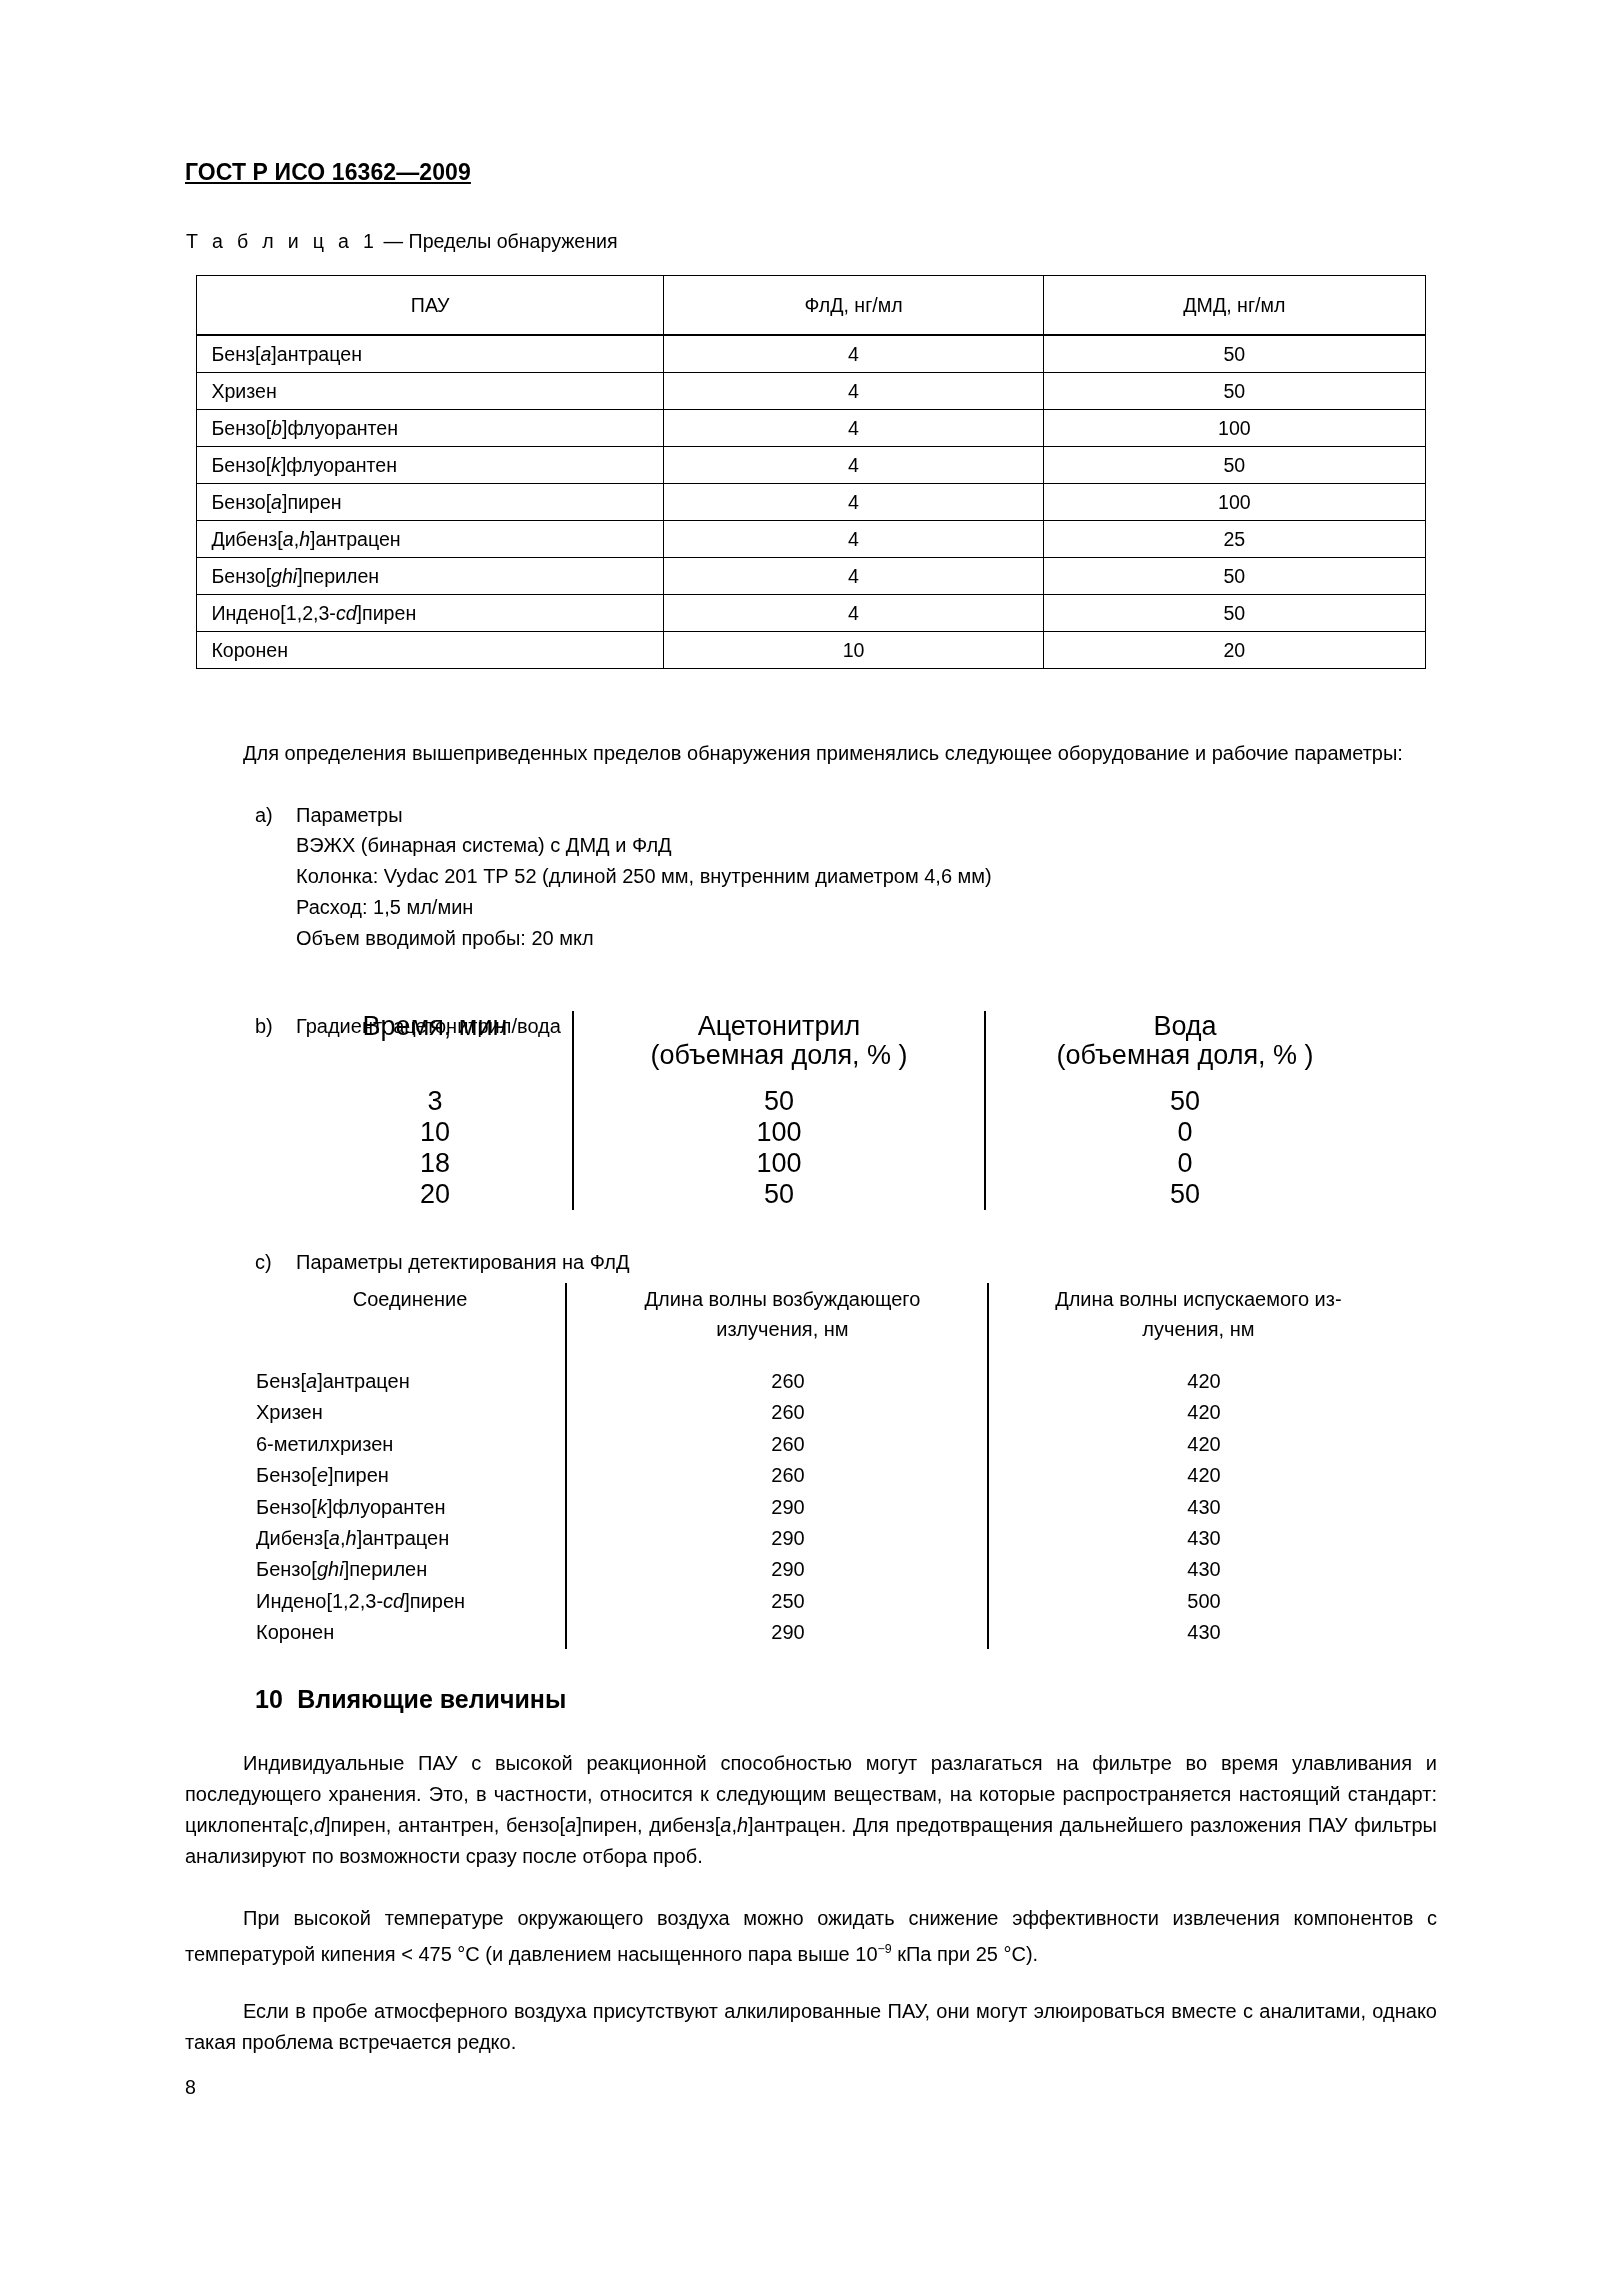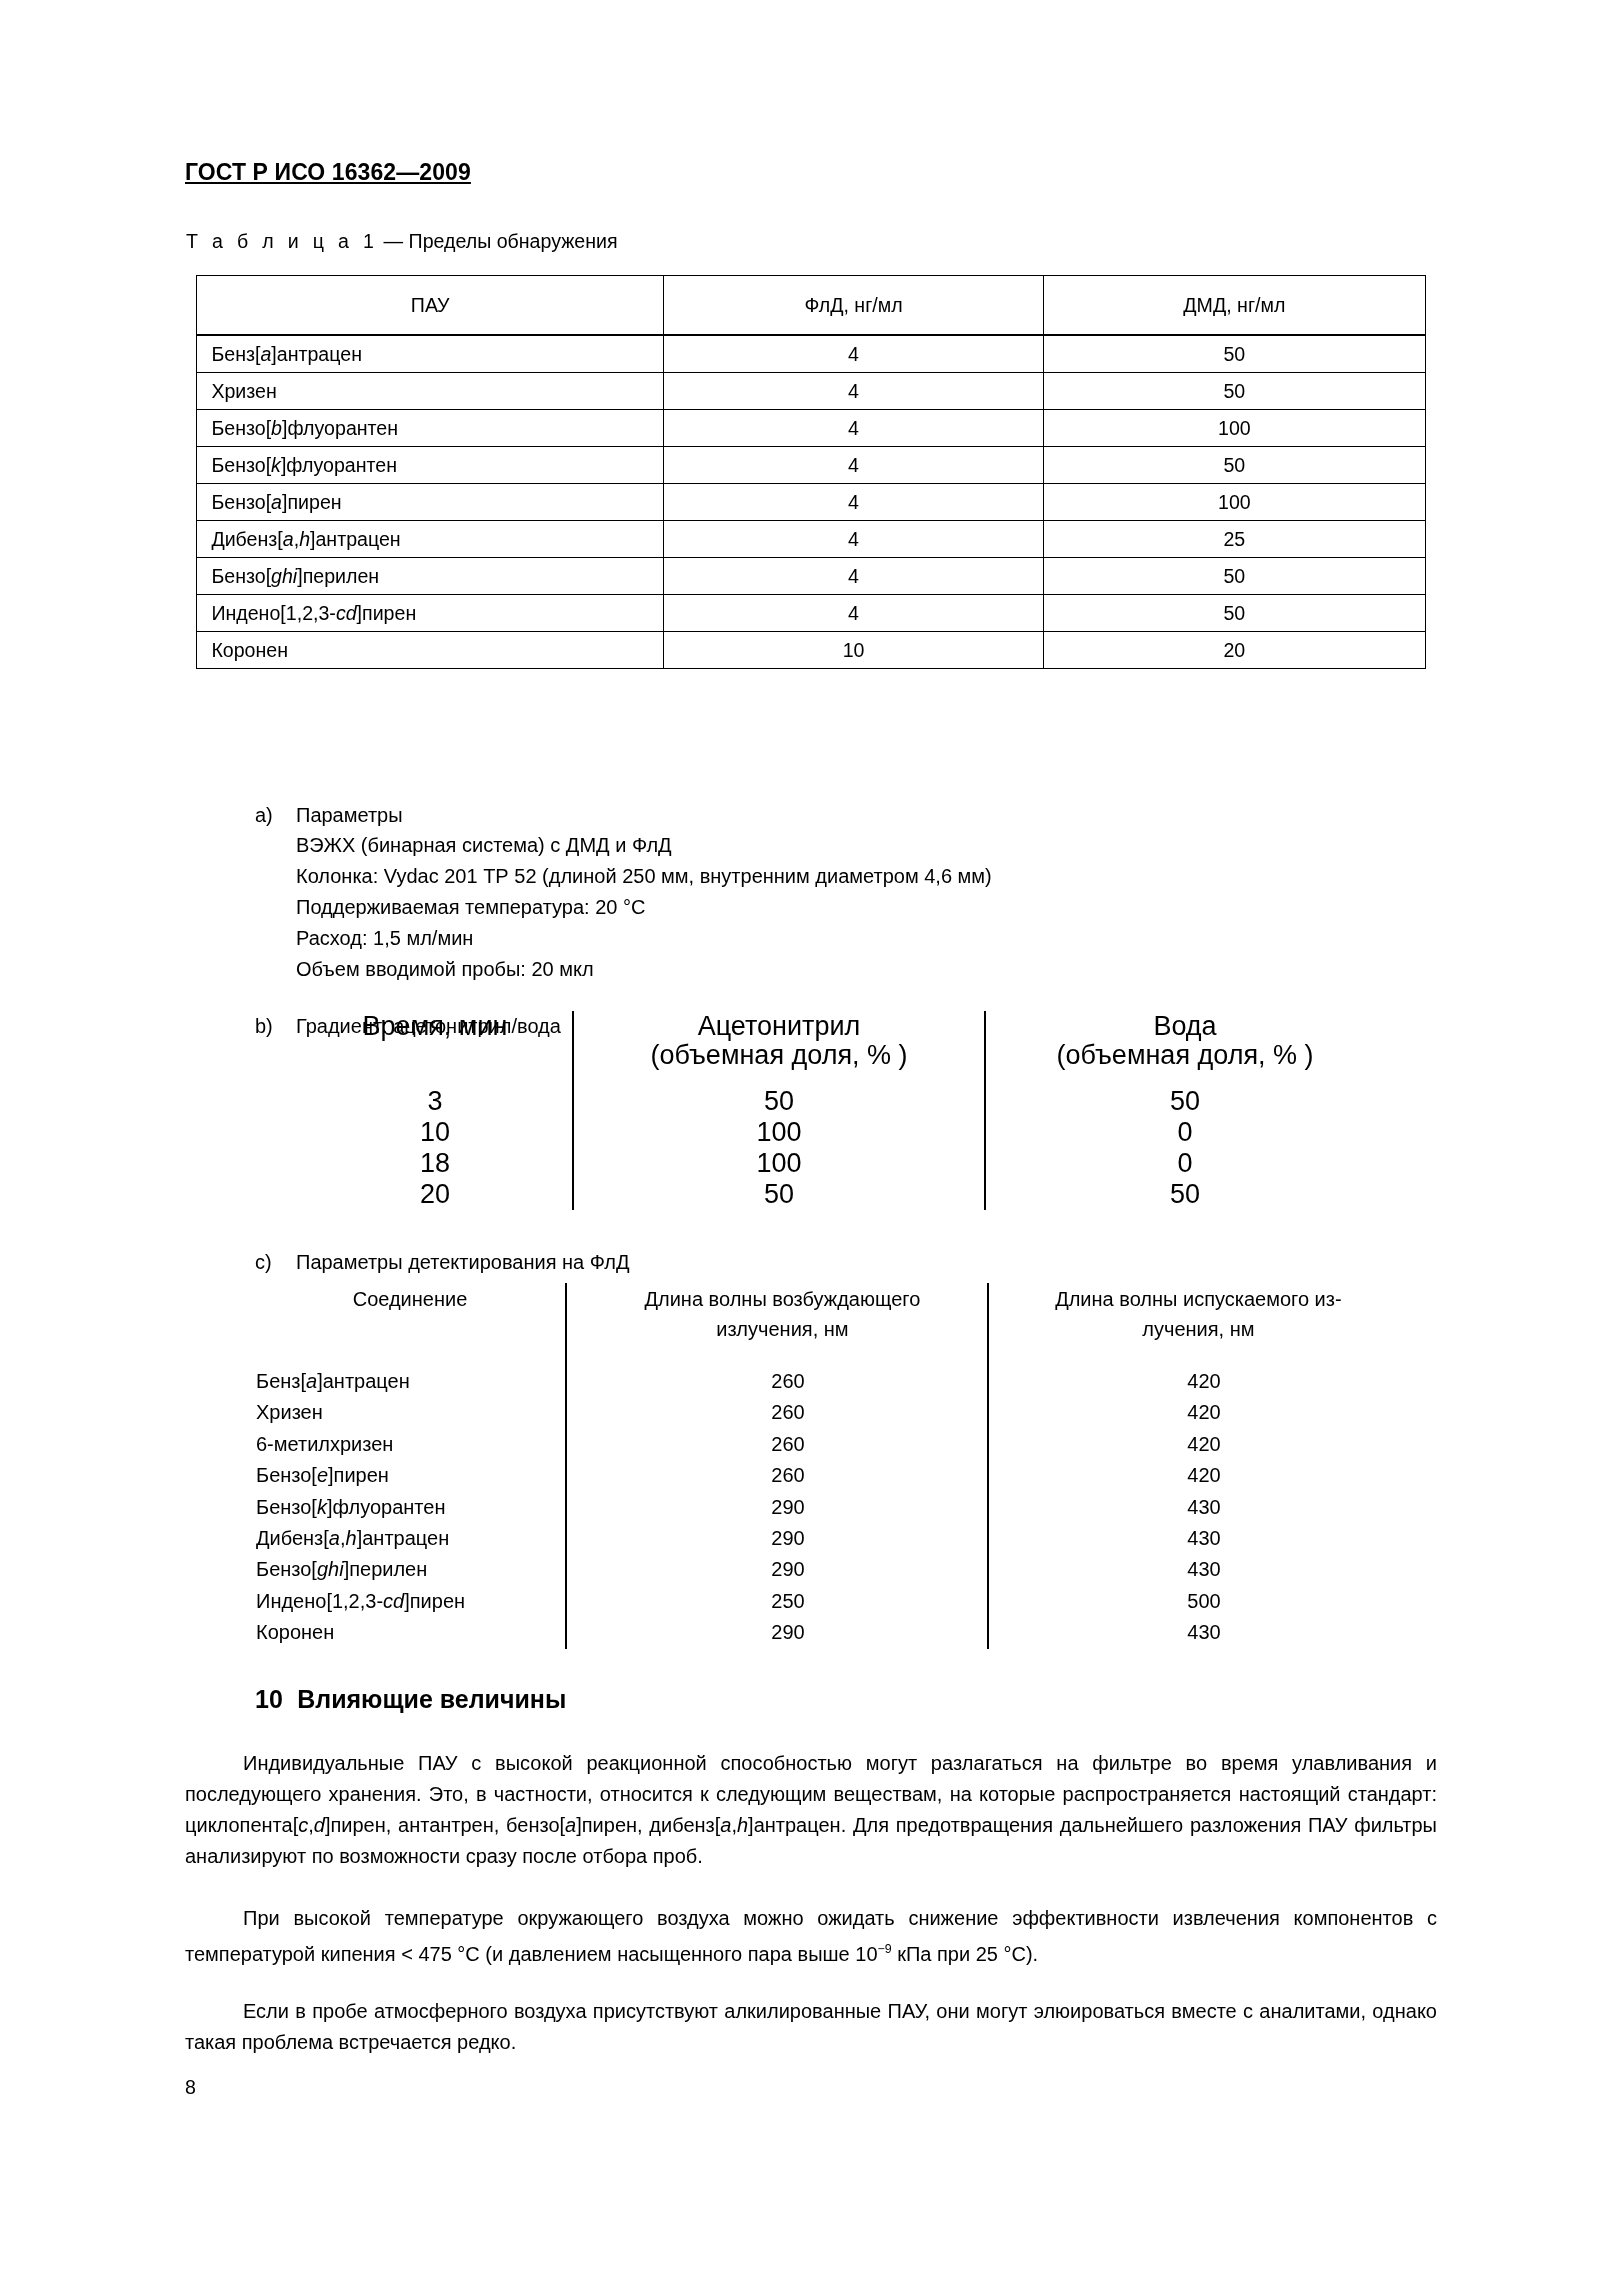--- a/index.html
+++ b/index.html
@@ -238,28 +238,28 @@
           <td class="val">50</td>
         </tr>
         <tr>
           <td class="name">Коронен</td>
           <td class="val">10</td>
           <td class="val">20</td>
         </tr>
       </tbody>
   </table>
 
+  <div class="para indent" style="left:185px; top:738px; width:1252px;">Для определения вышеприведенных пределов обнаружения применялись следующее оборудование и рабочие параметры:</div>
 
   <div class="list-item" style="left:255px; top:800px;">
     <span class="list-marker">a)</span><span>Параметры</span>
   </div>
   <div class="sub-lines" style="left:296px; top:830px;">
     <div>ВЭЖХ (бинарная система) с ДМД и ФлД</div>
     <div>Колонка: Vydac 201 ТР 52 (длиной 250 мм, внутренним диаметром 4,6 мм)</div>
-    <div>Поддерживаемая температура: 20 °C</div>
     <div>Расход: 1,5 мл/мин</div>
     <div>Объем вводимой пробы: 20 мкл</div>
   </div>
 
   <div class="list-item" style="left:255px; top:1011px;">
     <span class="list-marker">b)</span><span>Градиент: ацетонитрил/вода</span>
   </div>
 
   <table class="tbl2">
     <colgroup>

